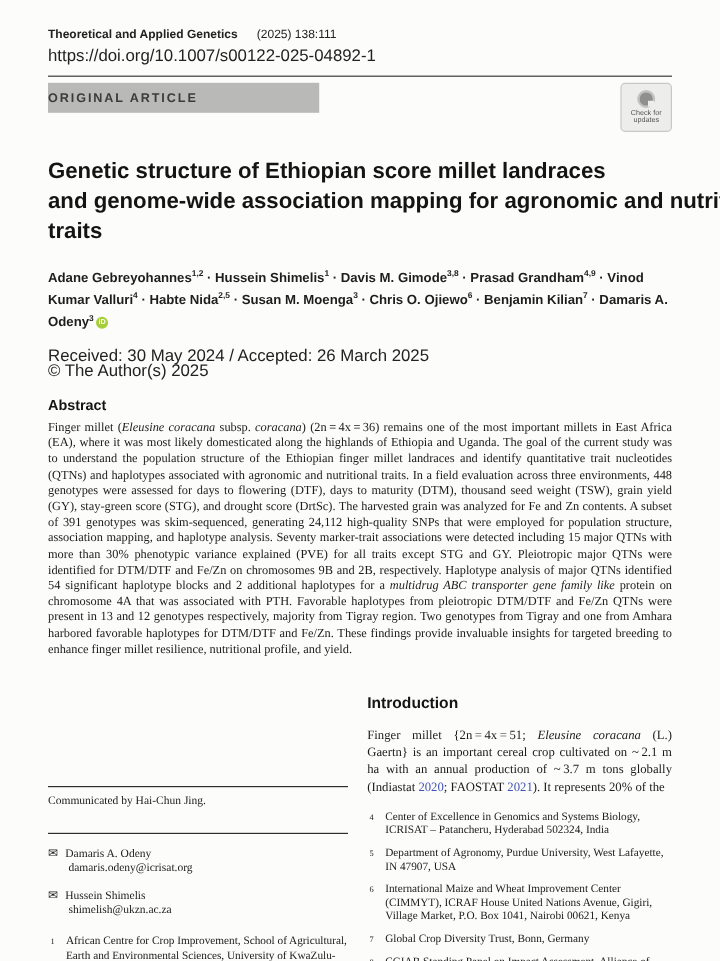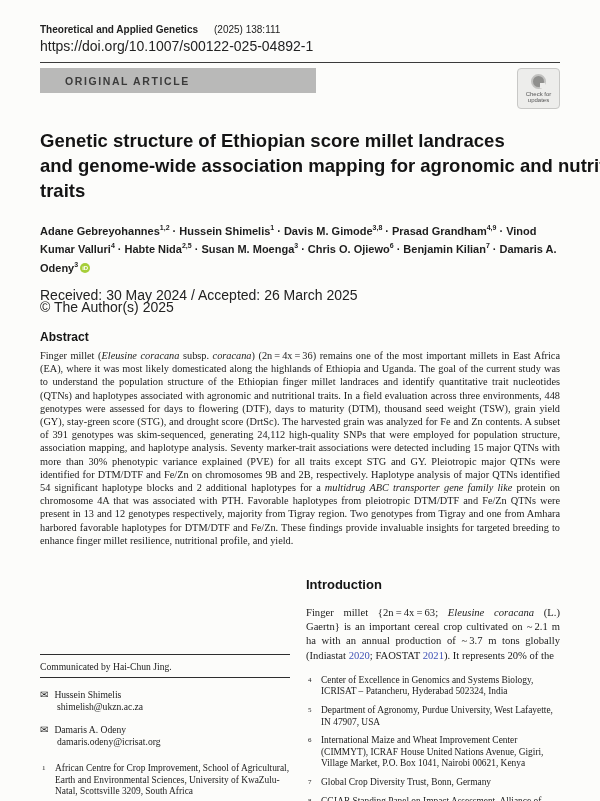--- a/index.html
+++ b/index.html
@@ -14,22 +14,22 @@
 
   
   .jline { font-family:"Liberation Sans", sans-serif; font-size:10px; color:#222; }
   .jname { font-weight:700; }
   .jcit  { font-weight:400; margin-left:16px; }
   .doi   { font-family:"Liberation Sans", sans-serif; font-size:14px; color:#222; margin-top:3px; text-decoration:none; display:inline-block; }
   .toprule { border-top:1.5px solid #3a3a3a; margin-top:7px; }
 
   .bar-row { position:relative; margin-top:5px; height:42px; }
   .type-bar {
-    width:276px; height:25px; background:#b9b9b8;
-    display:flex; align-items:center; padding-left:25px;
+    width:226px; height:25px; background:#b9b9b8;
+    display:flex; align-items:center; padding-left:0;
     font-family:"Liberation Sans", sans-serif; font-weight:700;
     font-size:10.5px; letter-spacing:1.6px; color:#3b3b3b;
   }
   .badge {
     position:absolute; right:0; top:0; width:43px; height:41px;
     background:#ededeb; border:1px solid #c8c8c6; border-radius:4px;
     display:flex; flex-direction:column; align-items:center; justify-content:center;
     cursor:pointer;
   }
   .badge-circle {
@@ -62,21 +62,21 @@
   .abs-body { margin-top:5px; font-size:10.3px; line-height:13.2px; text-align:justify; color:#1b1b1b; }
   .abs-body i, .intro-p i { font-style:italic; }
 
   
   .cols { display:flex; gap:16px; margin-top:30px; }
   .col-left  { width:250px; flex:none; }
   .col-right { flex:1; }
 
   .comm-box {
     margin-top:77px; border-top:1px solid #2e2e2e; border-bottom:1px solid #2e2e2e;
-    padding:6px 0 5px 0; font-size:9.6px; color:#1b1b1b;
+    padding:6px 0 21px 0; font-size:9.6px; color:#1b1b1b;
   }
   .corr { margin-top:11px; font-size:9.6px; line-height:12px; }
   .env { font-size:10px; margin-right:6px; color:#222; }
   .corr-email { padding-left:17px; cursor:pointer; }
 
   .affils { margin-top:15px; }
   .affil { position:relative; padding-left:15px; font-size:9.4px; line-height:11.6px; margin-bottom:7px; color:#1b1b1b; }
   .affil sup { position:absolute; left:2px; top:0; font-size:7px; }
 
   .intro-head { font-family:"Liberation Sans", sans-serif; font-weight:700; font-size:13px; color:#141414; }
@@ -134,38 +134,38 @@
 
   
   <div class="cols">
 
     <div class="col-left">
       <div class="comm-box">
         <span>Communicated by Hai-Chun Jing.</span>
       </div>
 
       <div class="corr">
+        <span class="env">✉</span><span>Damaris A. Odeny</span>
+        <div class="corr-email">damaris.odeny@icrisat.org</div>
+      </div>
+      <div class="corr">
         <span class="env">✉</span><span>Hussein Shimelis</span>
         <div class="corr-email">shimelish@ukzn.ac.za</div>
-      </div>
-      <div class="corr">
-        <span class="env">✉</span><span>Damaris A. Odeny</span>
-        <div class="corr-email">damaris.odeny@icrisat.org</div>
       </div>
 
       <div class="affils">
         <div class="affil"><sup>1</sup><span>African Centre for Crop Improvement, School of Agricultural, Earth and Environmental Sciences, University of KwaZulu-Natal, Scottsville 3209, South Africa</span></div>
 
       </div>
 
     </div>
 
     <div class="col-right">
       <div class="intro-head">Introduction</div>
-      <div class="intro-p"><span>Finger millet {2n = 4x = 63; </span><i>Eleusine coracana</i><span> (L.) Gaertn} is an important cereal crop cultivated on ~ 2.1 m ha with an annual production of ~ 3.7 m tons globally (Indiastat </span><span class="cite-link">2020</span><span>; FAOSTAT </span><span class="cite-link">2021</span><span>). It represents 20% of the</span></div>
+      <div class="intro-p"><span>Finger millet {2n = 4x = 51; </span><i>Eleusine coracana</i><span> (L.) Gaertn} is an important cereal crop cultivated on ~ 2.1 m ha with an annual production of ~ 3.7 m tons globally (Indiastat </span><span class="cite-link">2020</span><span>; FAOSTAT </span><span class="cite-link">2021</span><span>). It represents 20% of the</span></div>
 
       <div class="fnotes">
         <div class="affil"><sup>4</sup><span>Center of Excellence in Genomics and Systems Biology, ICRISAT – Patancheru, Hyderabad 502324, India</span></div>
         <div class="affil"><sup>5</sup><span>Department of Agronomy, Purdue University, West Lafayette, IN 47907, USA</span></div>
         <div class="affil"><sup>6</sup><span>International Maize and Wheat Improvement Center (CIMMYT), ICRAF House United Nations Avenue, Gigiri, Village Market, P.O. Box 1041, Nairobi 00621, Kenya</span></div>
         <div class="affil"><sup>7</sup><span>Global Crop Diversity Trust, Bonn, Germany</span></div>
         <div class="affil"><sup>8</sup><span>CGIAR Standing Panel on Impact Assessment, Alliance of Bioversity International and CIAT, Cali, Colombia</span></div>
 
       </div>
 

